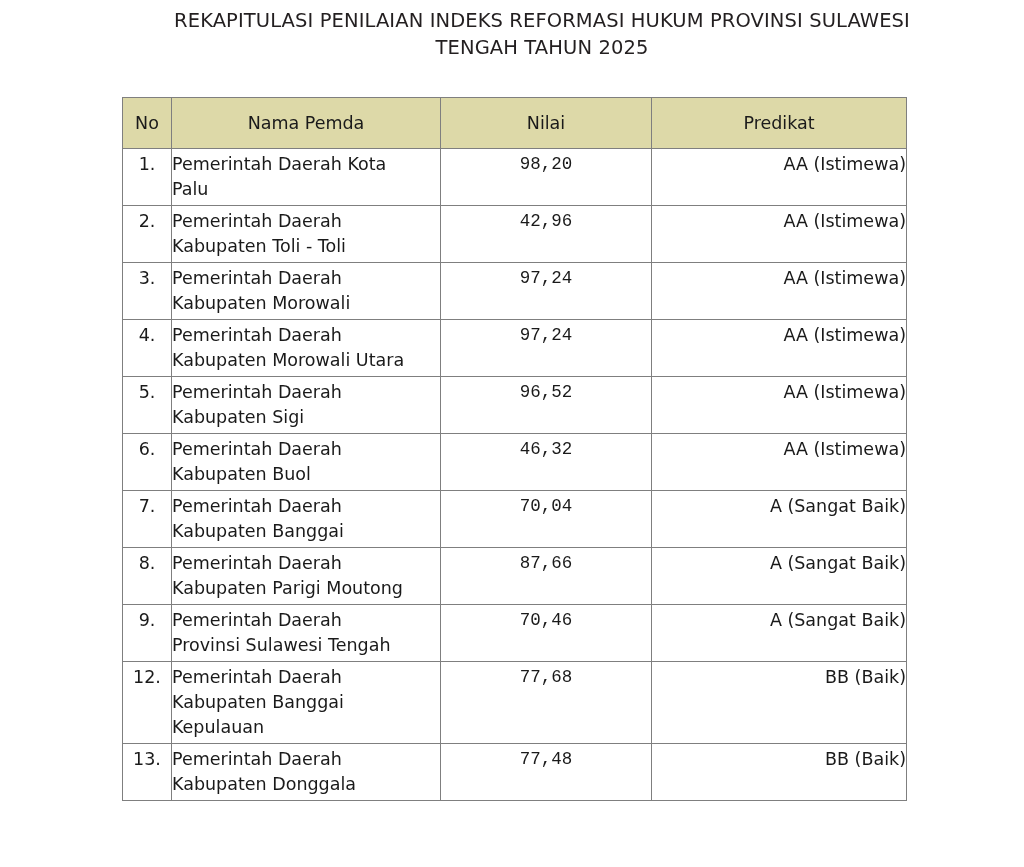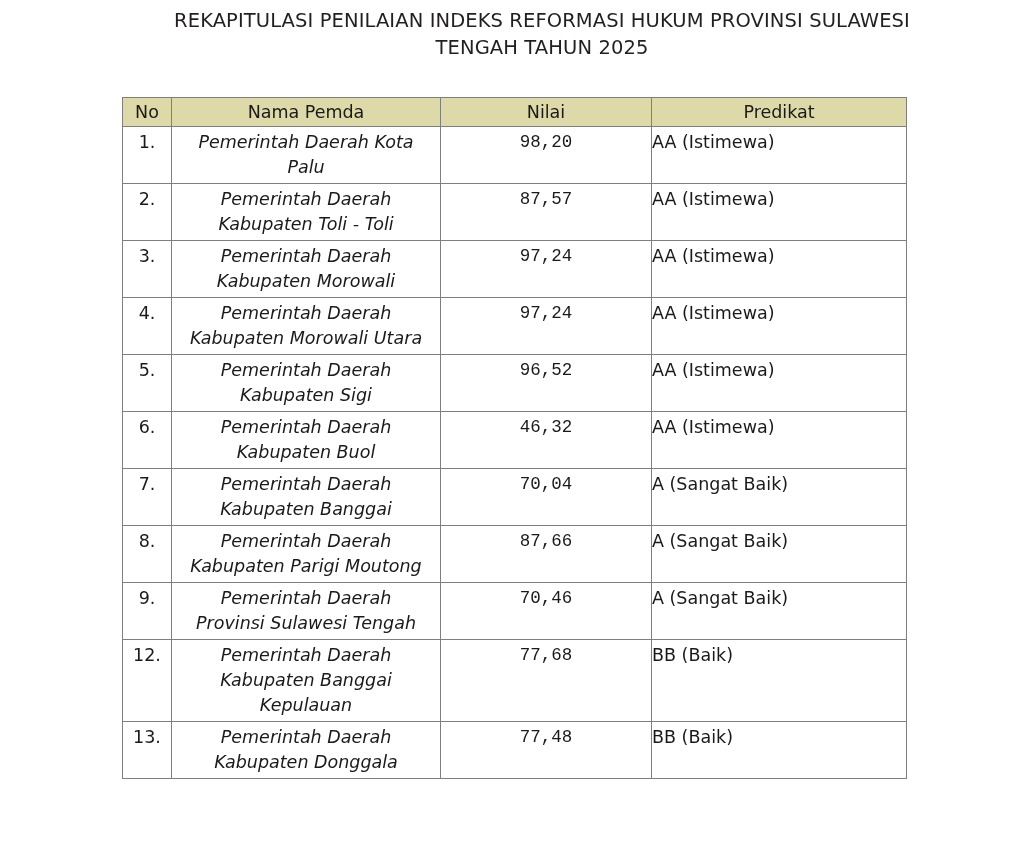--- a/index.html
+++ b/index.html
@@ -57,49 +57,48 @@
     line-height: 25px;
     color: #1a1a1a;
     font-weight: 400;
   }
 
   table.recap thead th {
     background: #ddd9a8;
     text-align: center;
     height: 28px;
     line-height: 28px;
-    padding: 0 2px;
+    padding: 11px 2px;
     font-weight: 400;
     font-size: 17.5px;
     vertical-align: middle;
   }
 
   table.recap tbody td {
     padding-top: 3px;
     padding-bottom: 3px;
   }
 
   td.cell-no {
     text-align: center;
     padding-left: 2px;
     padding-right: 8px;
   }
   td.cell-pemda {
-    text-align: center;
+    text-align: left;
     padding-left: 6px;
     padding-right: 6px;
     white-space: pre-line;
-    font-style: italic;
   }
   td.cell-nilai {
     text-align: center;
     font-family: Liberation Mono, monospace;
   }
   td.cell-predikat {
-    text-align: left;
+    text-align: right;
   }
 </style>
 </head>
 <body>
 
 <h1 class="page-title">REKAPITULASI PENILAIAN INDEKS REFORMASI HUKUM PROVINSI SULAWESI TENGAH TAHUN 2025</h1>
 
 <div class="table-wrap">
   <table class="recap">
     <colgroup>
@@ -121,21 +120,21 @@
           <td class="cell-no">1.</td>
           <td class="cell-pemda">Pemerintah Daerah Kota
 Palu</td>
           <td class="cell-nilai">98,20</td>
           <td class="cell-predikat">AA (Istimewa)</td>
         </tr>
         <tr>
           <td class="cell-no">2.</td>
           <td class="cell-pemda">Pemerintah Daerah
 Kabupaten Toli - Toli</td>
-          <td class="cell-nilai">87,57</td>
+          <td class="cell-nilai">42,96</td>
           <td class="cell-predikat">AA (Istimewa)</td>
         </tr>
         <tr>
           <td class="cell-no">3.</td>
           <td class="cell-pemda">Pemerintah Daerah
 Kabupaten Morowali</td>
           <td class="cell-nilai">97,24</td>
           <td class="cell-predikat">AA (Istimewa)</td>
         </tr>
         <tr>

